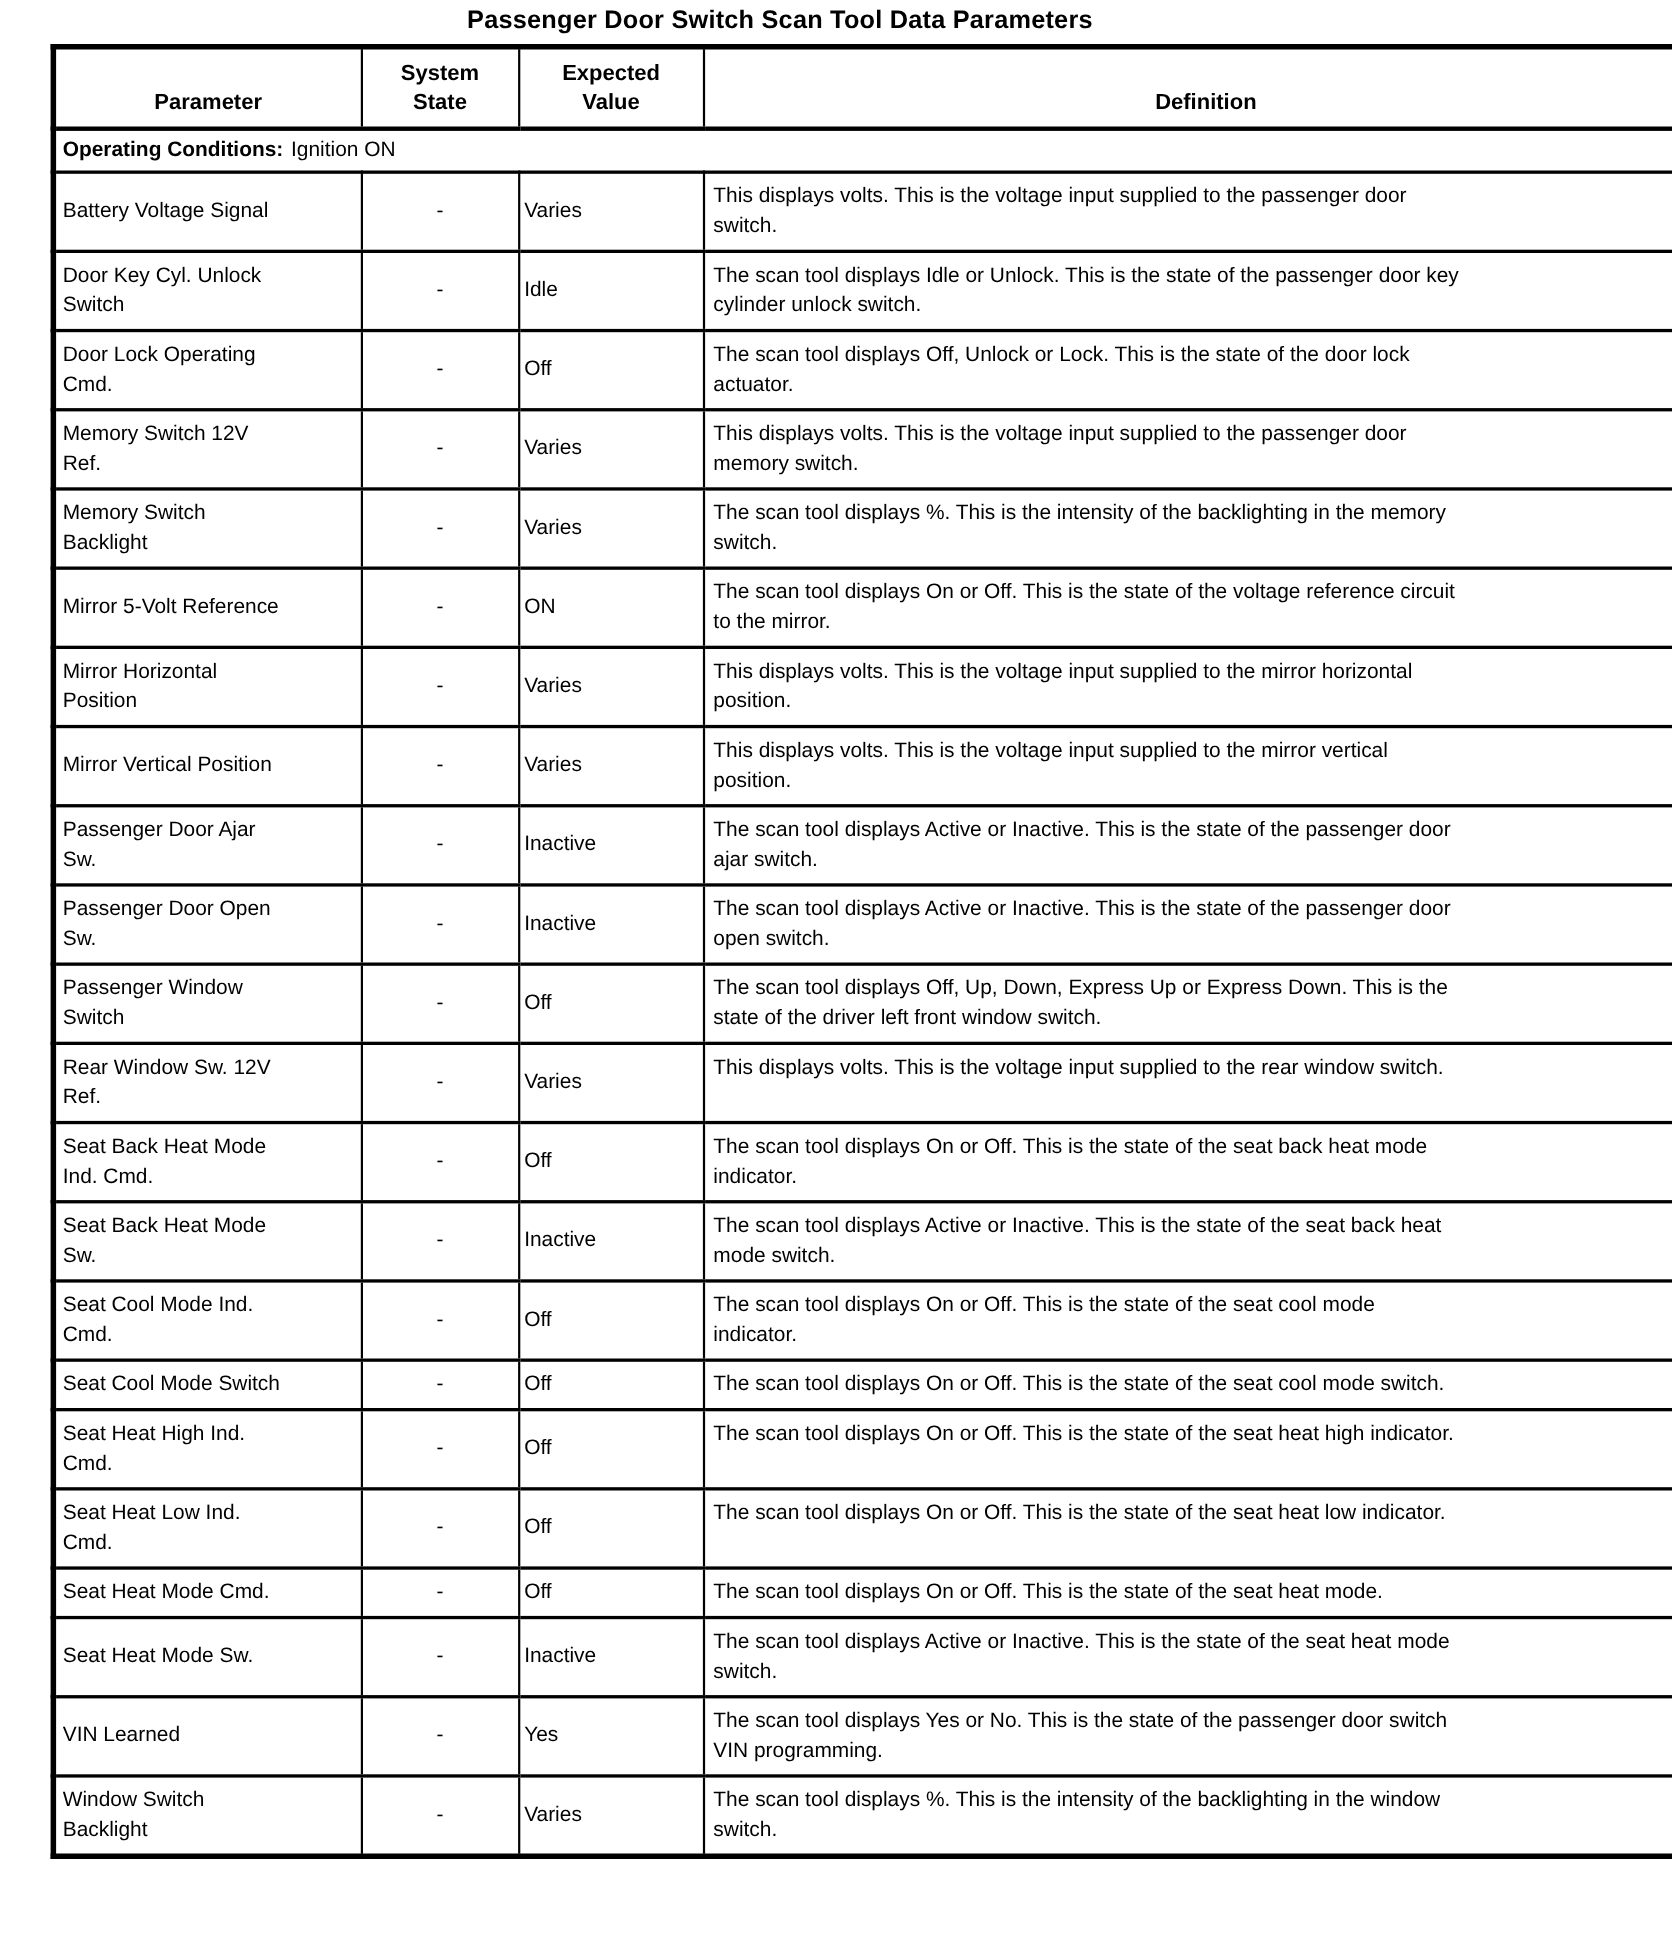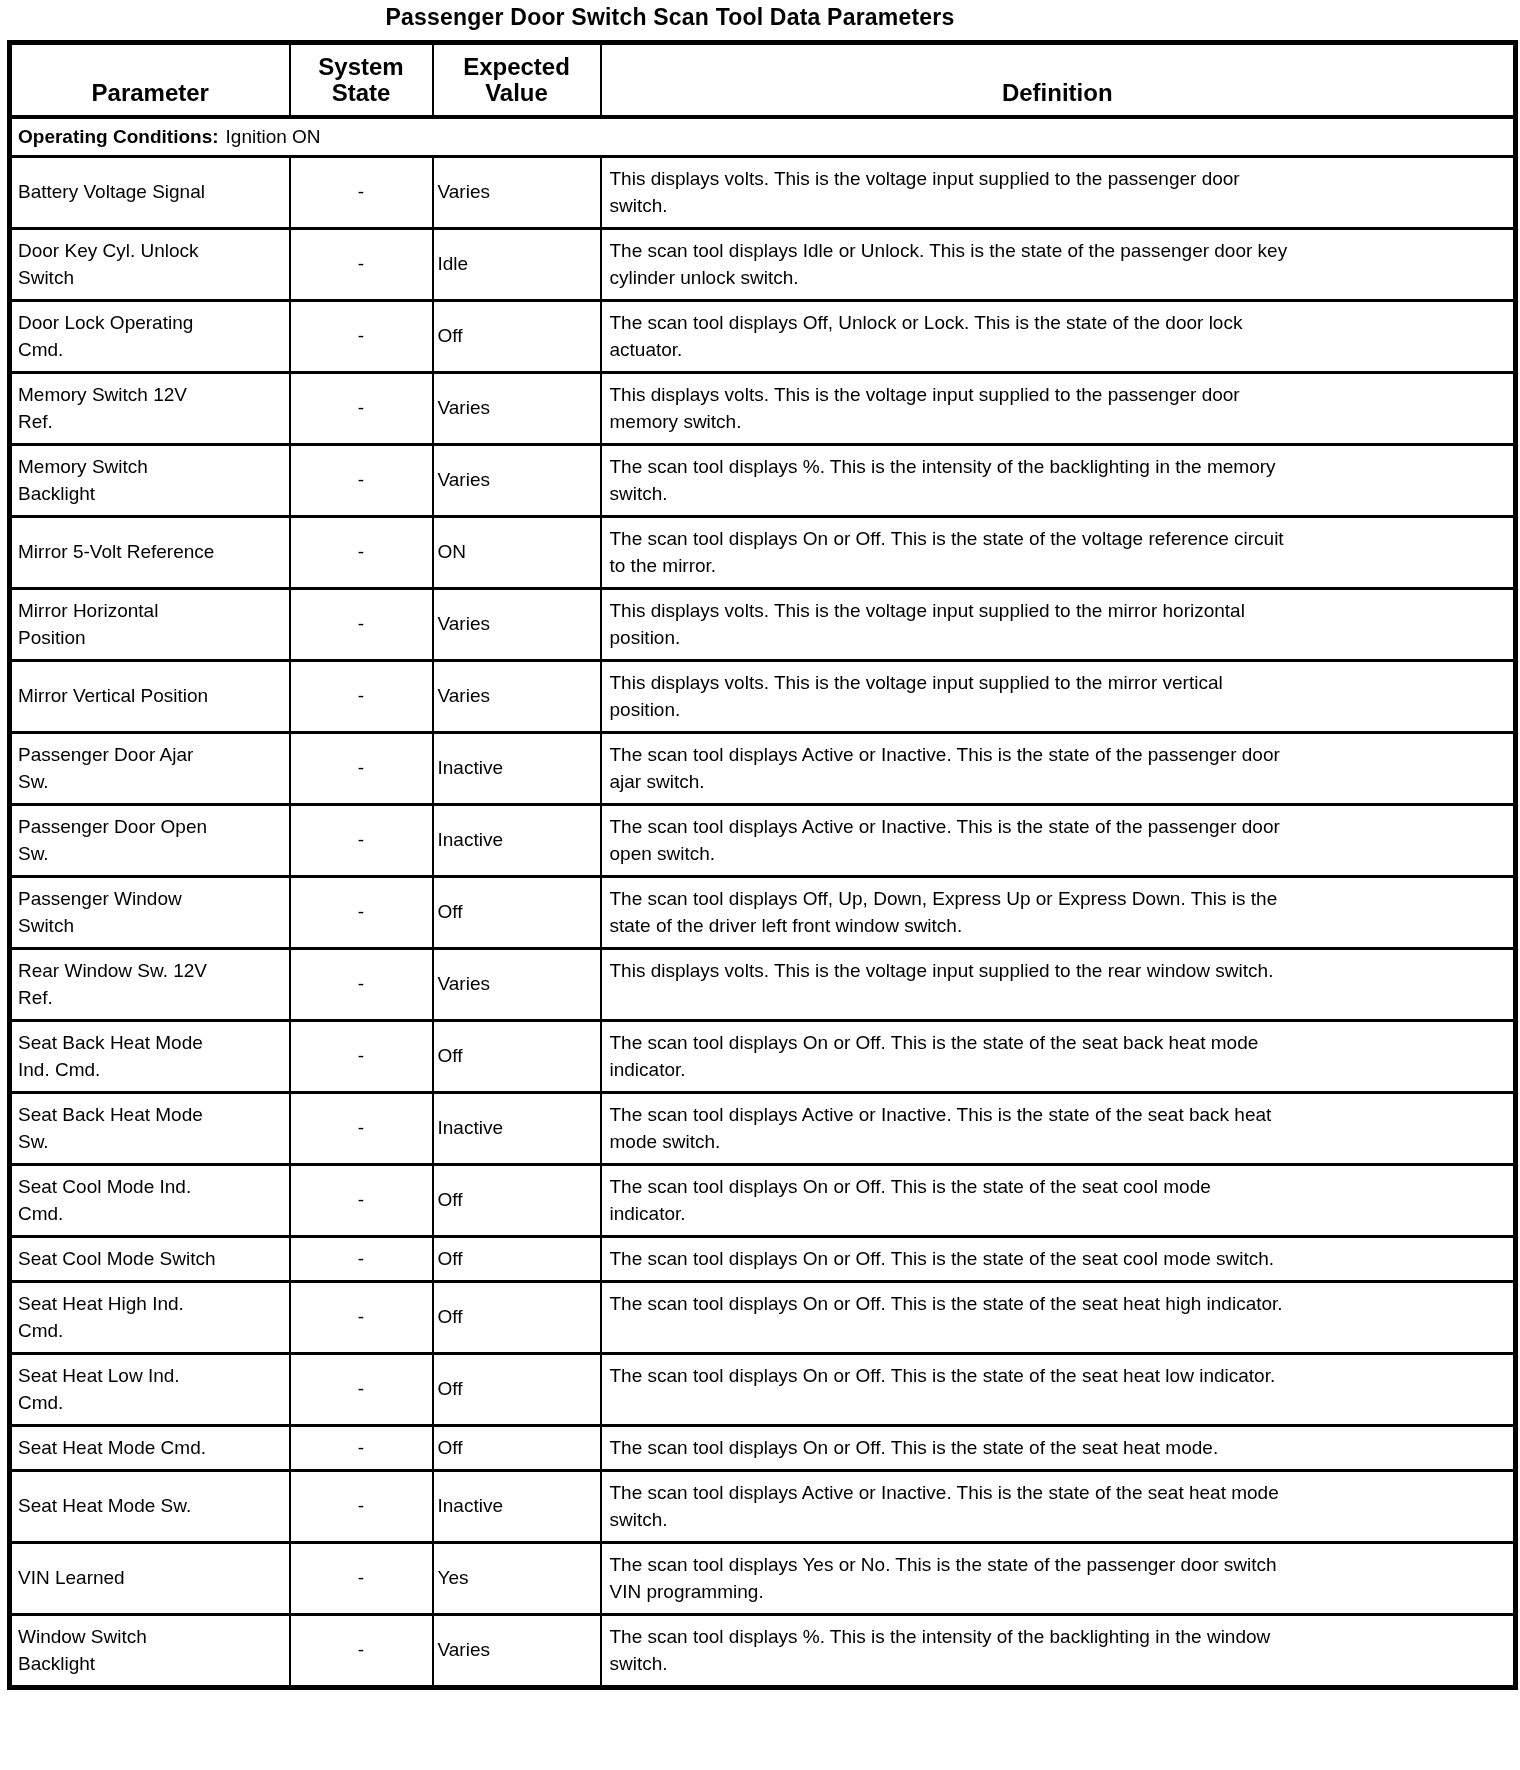--- a/index.html
+++ b/index.html
@@ -7,20 +7,21 @@
     padding: 0;
     background: #ffffff;
     color: #000000;
     font-family: "Liberation Sans", sans-serif;
   }
   .page {
     width: 1520px;
     height: 1770px;
     box-sizing: border-box;
     padding-top: 4px;
+    padding-left: 39px;
   }
   .title-wrap {
     width: 1340px;
     margin-left: 0;
     text-align: center;
     margin-bottom: 9px;
   }
   .doc-title {
     font-size: 23px;
     font-weight: bold;
@@ -42,21 +43,21 @@
     border: 2px solid #000;
     border-top-width: 3px;
     border-bottom-width: 3px;
     font-size: 19px;
     line-height: 27px;
     box-sizing: border-box;
     overflow: hidden;
   }
   thead th {
     font-weight: bold;
-    font-size: 24px;
+    font-size: 20px;
     line-height: 26px;
     text-align: center;
     vertical-align: bottom;
     white-space: pre-line;
     height: 74px;
     padding: 6px 6px 9px 6px;
     border-bottom-width: 4px;
   }
   td.opcond {
     padding: 4px 6px 5px 6px;

